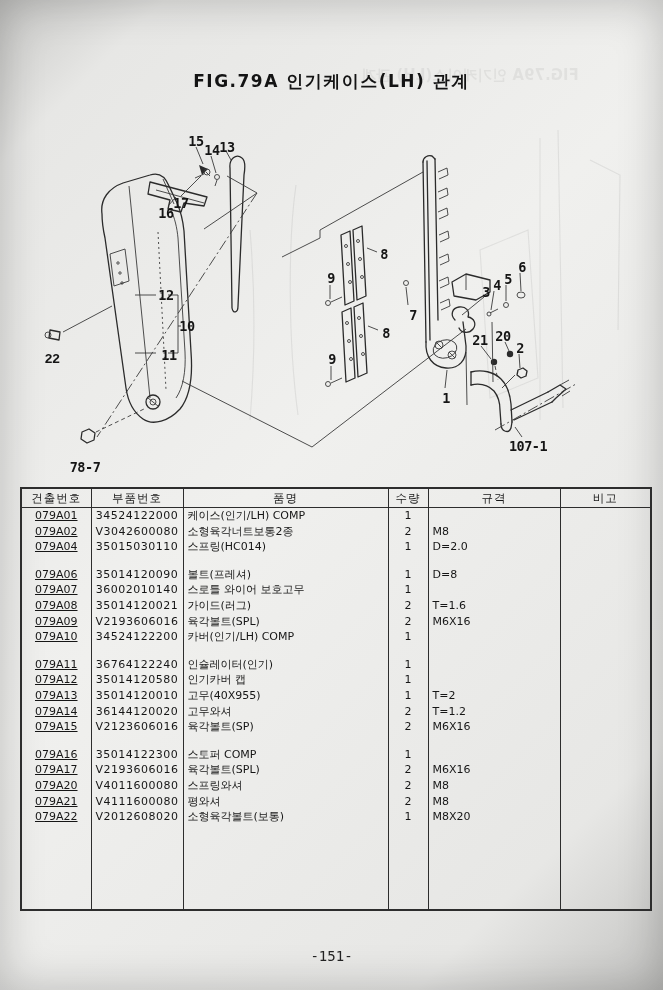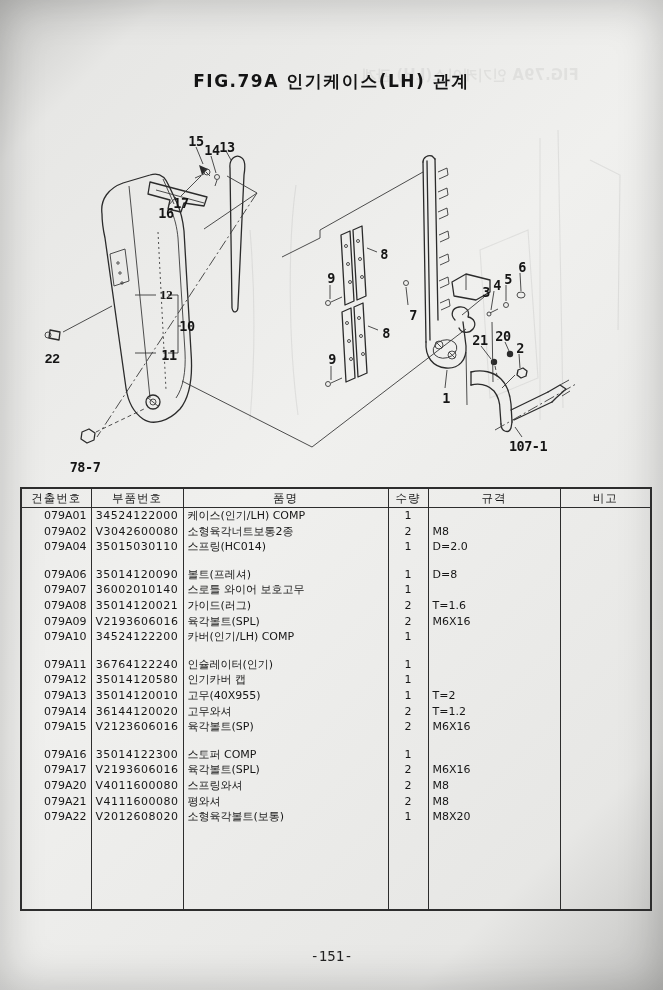--- a/index.html
+++ b/index.html
@@ -37,21 +37,21 @@
   }
   table.parts th{
     border:1.6px solid #2d2d2d;font-weight:normal;font-size:11.5px;
     height:18px;padding:0 2px;text-align:center;letter-spacing:1px;
   }
   table.parts td{
     border-left:1.4px solid #2d2d2d;padding:0 4px;line-height:15.6px;height:15.6px;
     white-space:nowrap;overflow:hidden;vertical-align:middle;
   }
   table.parts td:first-child{border-left:none;}
-  td.c0{text-align:right;padding-left:6px;}
+  td.c0{text-align:center;padding-left:6px;text-decoration:underline;}
   td.c1{text-align:center;letter-spacing:.5px;}
   td.c2{text-align:left;}
   td.c3{text-align:center;}
   td.c4{text-align:left;padding-left:5px;}
   tr.spacer td{height:12px;line-height:12px;}
   tr.filler td{height:84px;}
   .page-num{
     position:absolute;top:948px;left:0;width:100%;text-align:center;
     font-family:"DejaVu Sans Mono",monospace;font-size:14px;color:#222;
   }
@@ -193,21 +193,21 @@
       <path class="art-thin" d="M522,437 L515,427"></path>
     </g>
   </svg>
 
   <div>
       <span class="callout" style="left: 196px; top: 141px;">15</span>
       <span class="callout" style="left: 212px; top: 150px;">14</span>
       <span class="callout" style="left: 227px; top: 147px;">13</span>
       <span class="callout" style="left: 181px; top: 203px;">17</span>
       <span class="callout" style="left: 166px; top: 213px;">16</span>
-      <span class="callout" style="left: 166px; top: 295px; font-family: Liberation Serif, serif;">12</span>
+      <span class="callout" style="left: 166px; top: 295px;">12</span>
       <span class="callout" style="left: 187px; top: 326px;">10</span>
       <span class="callout" style="left: 169px; top: 355px;">11</span>
       <span class="callout" style="left: 52px; top: 359px; font-family: Liberation Mono, monospace;">22</span>
       <span class="callout" style="left: 85px; top: 467px;">78-7</span>
       <span class="callout" style="left: 384px; top: 254px;">8</span>
       <span class="callout" style="left: 331px; top: 278px;">9</span>
       <span class="callout" style="left: 386px; top: 333px;">8</span>
       <span class="callout" style="left: 332px; top: 359px;">9</span>
       <span class="callout" style="left: 413px; top: 315px;">7</span>
       <span class="callout" style="left: 446px; top: 398px;">1</span>

